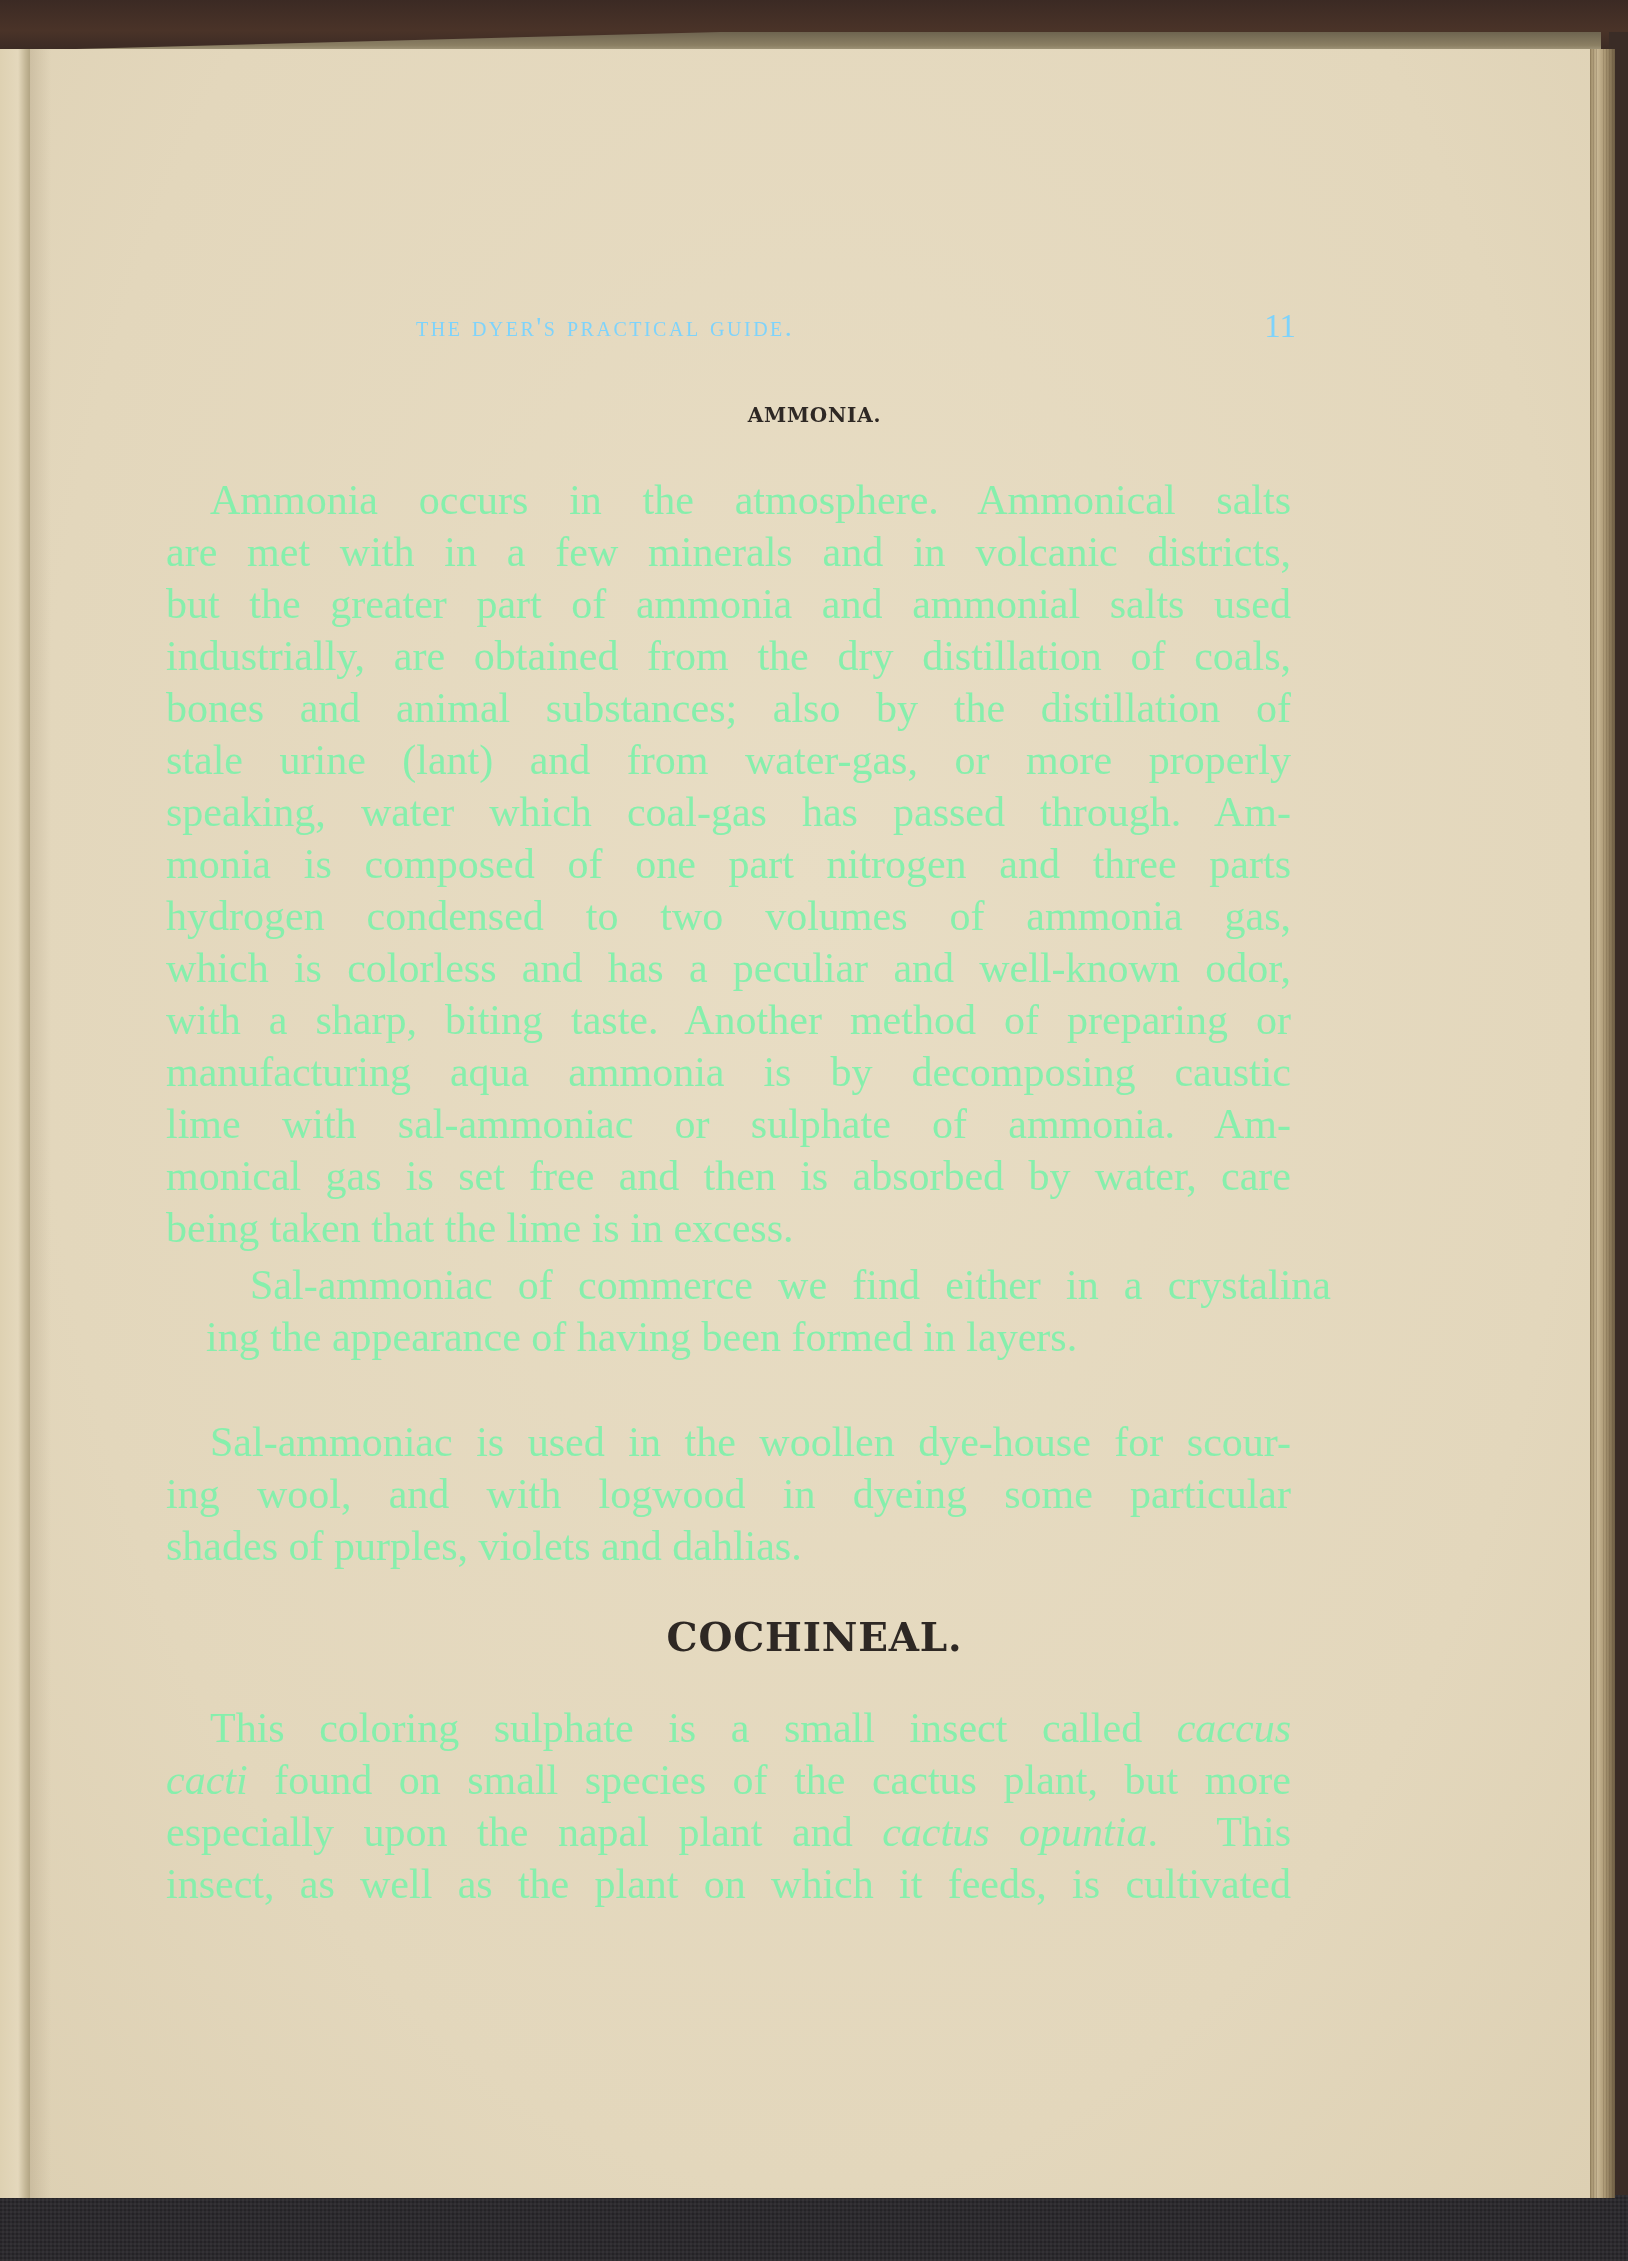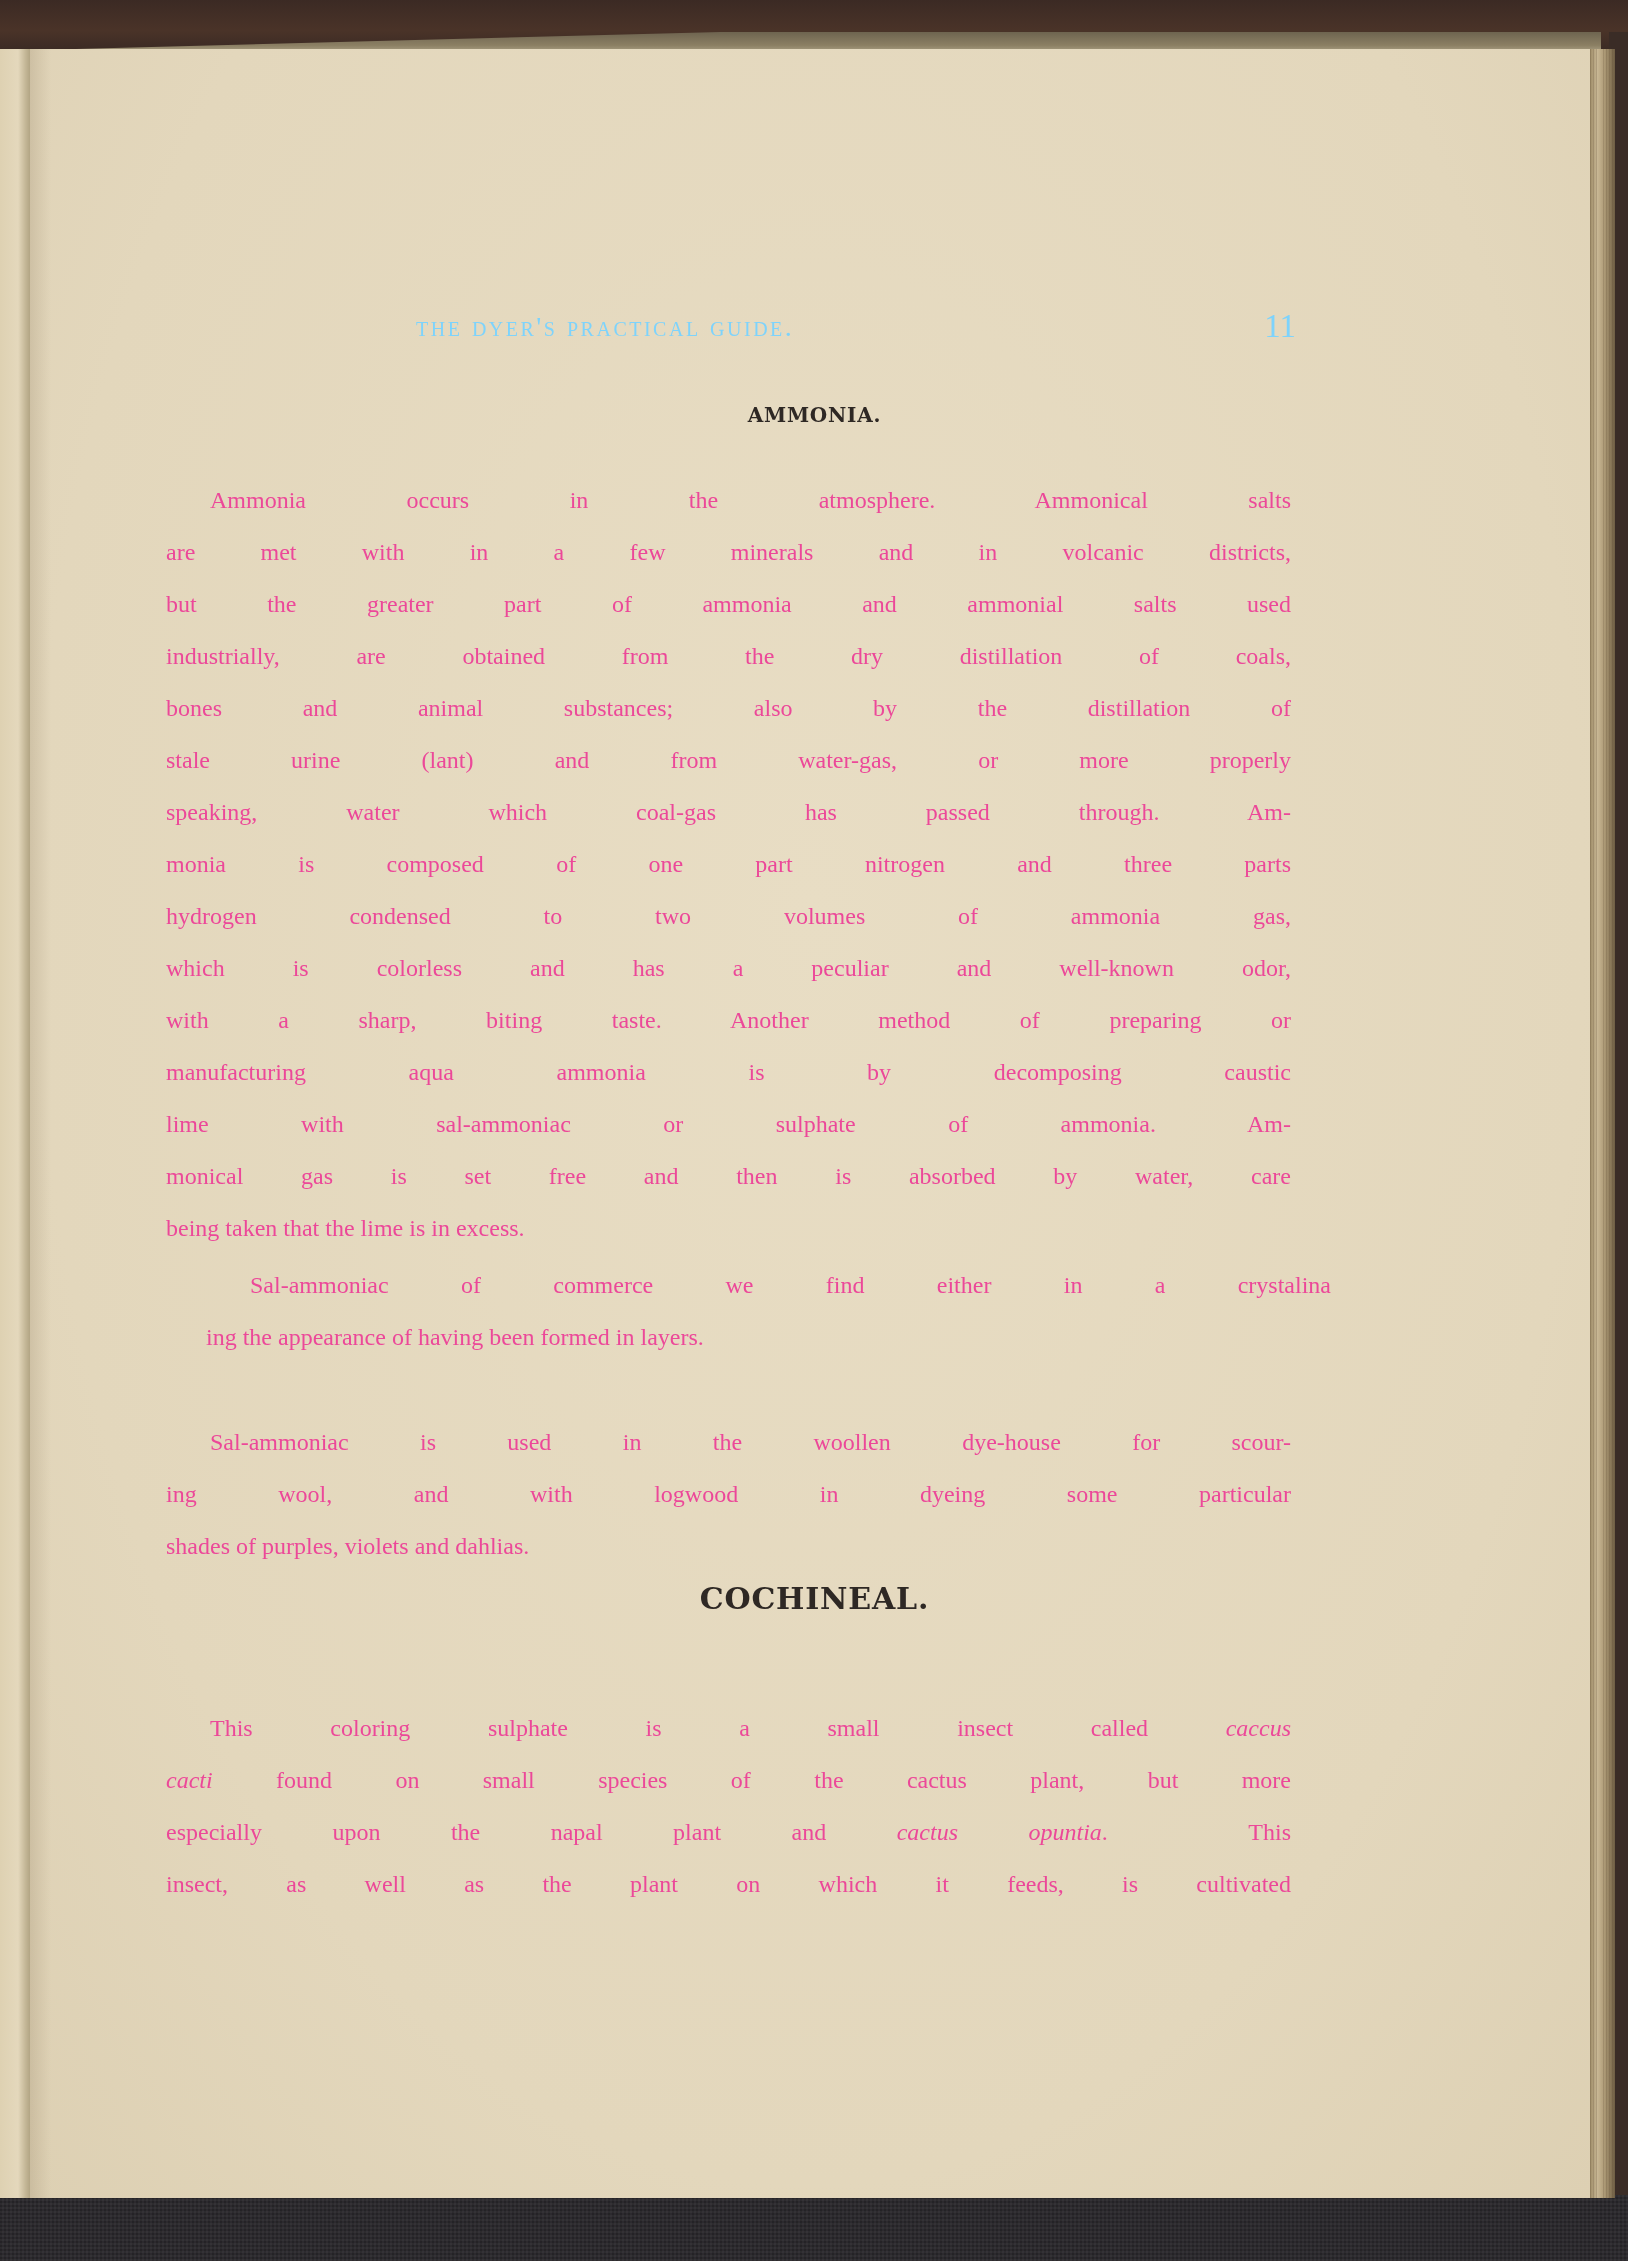--- a/index.html
+++ b/index.html
@@ -62,25 +62,25 @@
   .page-number {
     position: absolute; right: 0; top: -3.2px; font-size: 33px;
   }
 
   .heading {
     position: absolute; left: 0; width: 1629px; text-align: center;
     font-family: "DejaVu Serif", "Liberation Serif", serif;
     font-weight: bold; color: #2e2824; letter-spacing: 0.8px;
   }
   .heading-ammonia { top: 403px; font-size: 20px; }
-  .heading-cochineal { top: 1581px; font-size: 30px; text-align: center; }
+  .heading-cochineal { top: 1614px; font-size: 39px; text-align: center; }
 
   .textblock {
     position: absolute; left: 166px; width: 1125px;
-    color: #ec4899; font-size: 24px;
+    color: #86efac; font-size: 42px;
   }
   .line {
     display: block; height: 52px; line-height: 52px;
     text-align: justify; text-align-last: justify; white-space: nowrap;
     overflow: visible;
   }
   .line.last { text-align-last: left; }
   .line.indent { padding-left: 44px; }
   .line span { white-space: pre; }
   .it { font-style: italic; }

